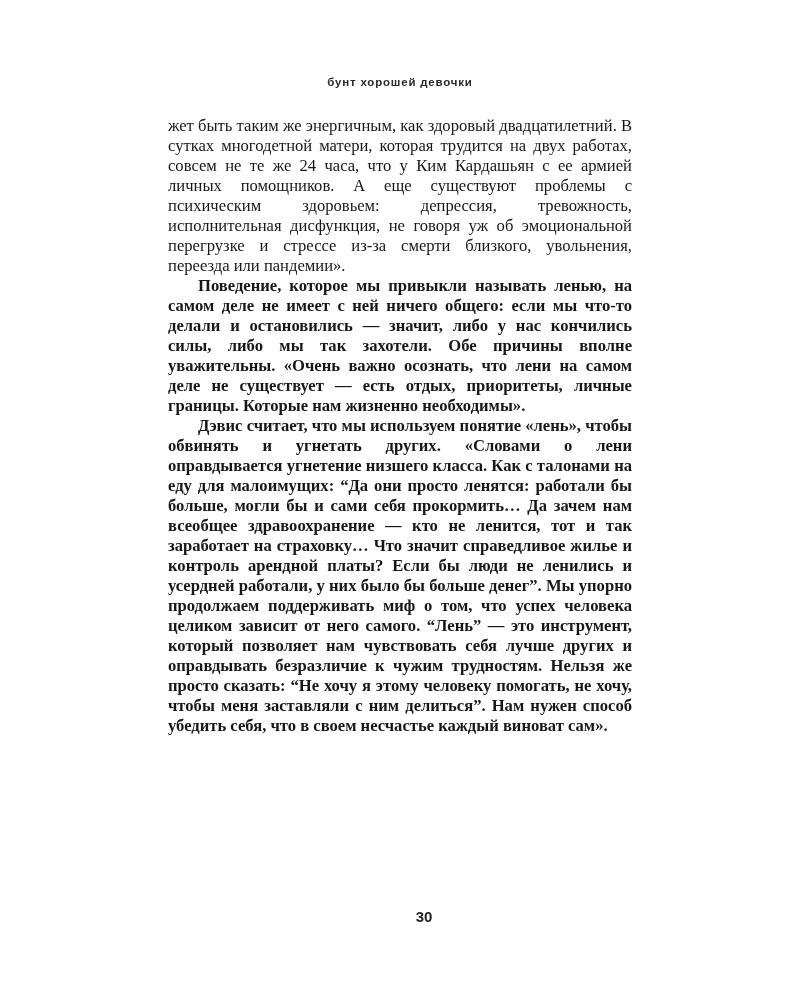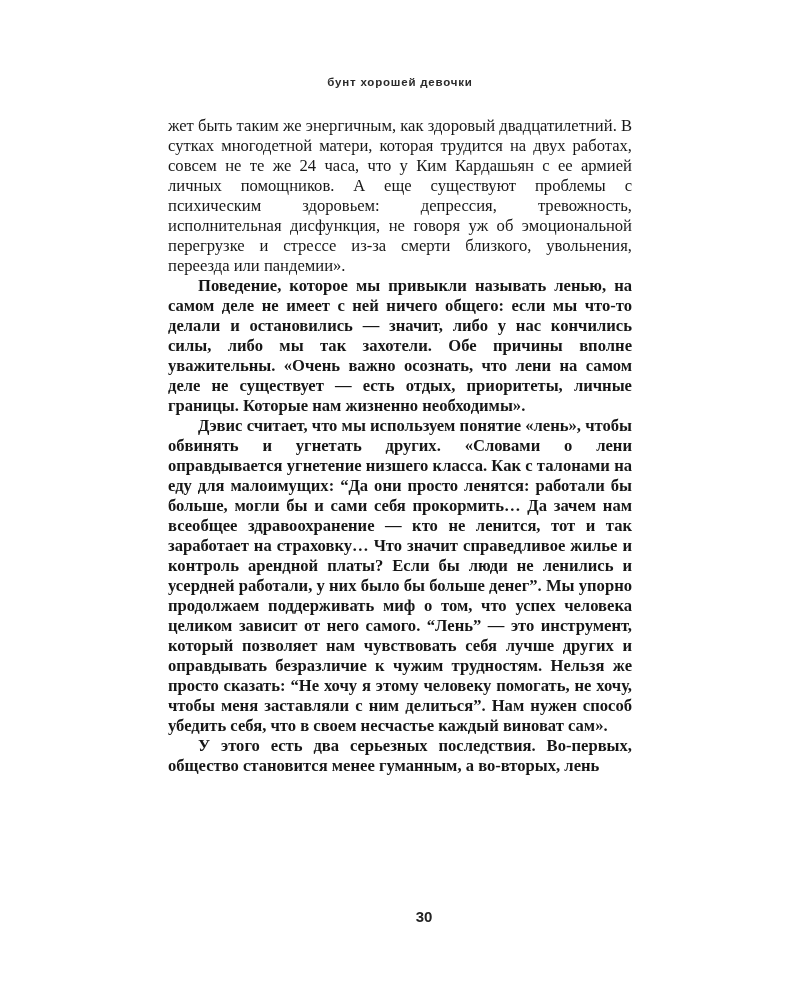--- a/index.html
+++ b/index.html
@@ -71,18 +71,17 @@
 <div class="page">
 
   <div class="running-head">
     <span>Бунт хорошей девочки</span>
   </div>
 
   <div class="body-text">
     <p>жет быть таким же энергичным, как здоровый двадцатилетний. В сутках многодетной матери, которая трудится на двух работах, совсем не те же 24 часа, что у Ким Кардашьян с ее армией личных помощников. А еще существуют проблемы с психическим здоровьем: депрессия, тревожность, исполнительная дисфункция, не говоря уж об эмоциональной перегрузке и стрессе из-за смерти близкого, увольнения, переезда или пандемии».</p>
     <p class="indent">Поведение, которое мы привыкли называть ленью, на самом деле не имеет с ней ничего общего: если мы что-то делали и остановились — значит, либо у нас кончились силы, либо мы так захотели. Обе причины вполне уважительны. «Очень важно осознать, что лени на самом деле не существует — есть отдых, приоритеты, личные границы. Которые нам жизненно необходимы».</p>
     <p class="indent">Дэвис считает, что мы используем понятие «лень», чтобы обвинять и угнетать других. «Словами о лени оправдывается угнетение низшего класса. Как с талонами на еду для малоимущих: “Да они просто ленятся: работали бы больше, могли бы и сами себя прокормить… Да зачем нам всеобщее здравоохранение — кто не ленится, тот и так заработает на страховку… Что значит справедливое жилье и контроль арендной платы? Если бы люди не ленились и усердней работали, у них было бы больше денег”. Мы упорно продолжаем поддерживать миф о том, что успех человека целиком зависит от него самого. “Лень” — это инструмент, который позволяет нам чувствовать себя лучше других и оправдывать безразличие к чужим трудностям. Нельзя же просто сказать: “Не хочу я этому человеку помогать, не хочу, чтобы меня заставляли с ним делиться”. Нам нужен способ убедить себя, что в своем несчастье каждый виноват сам».</p>
-    <p class="indent">У этого есть два серьезных последствия. Во-первых, общество становится менее гуманным, а во-вторых, лень</p>
   </div>
 
   <div class="folio">30</div>
 
 </div>
 
 </body></html>

